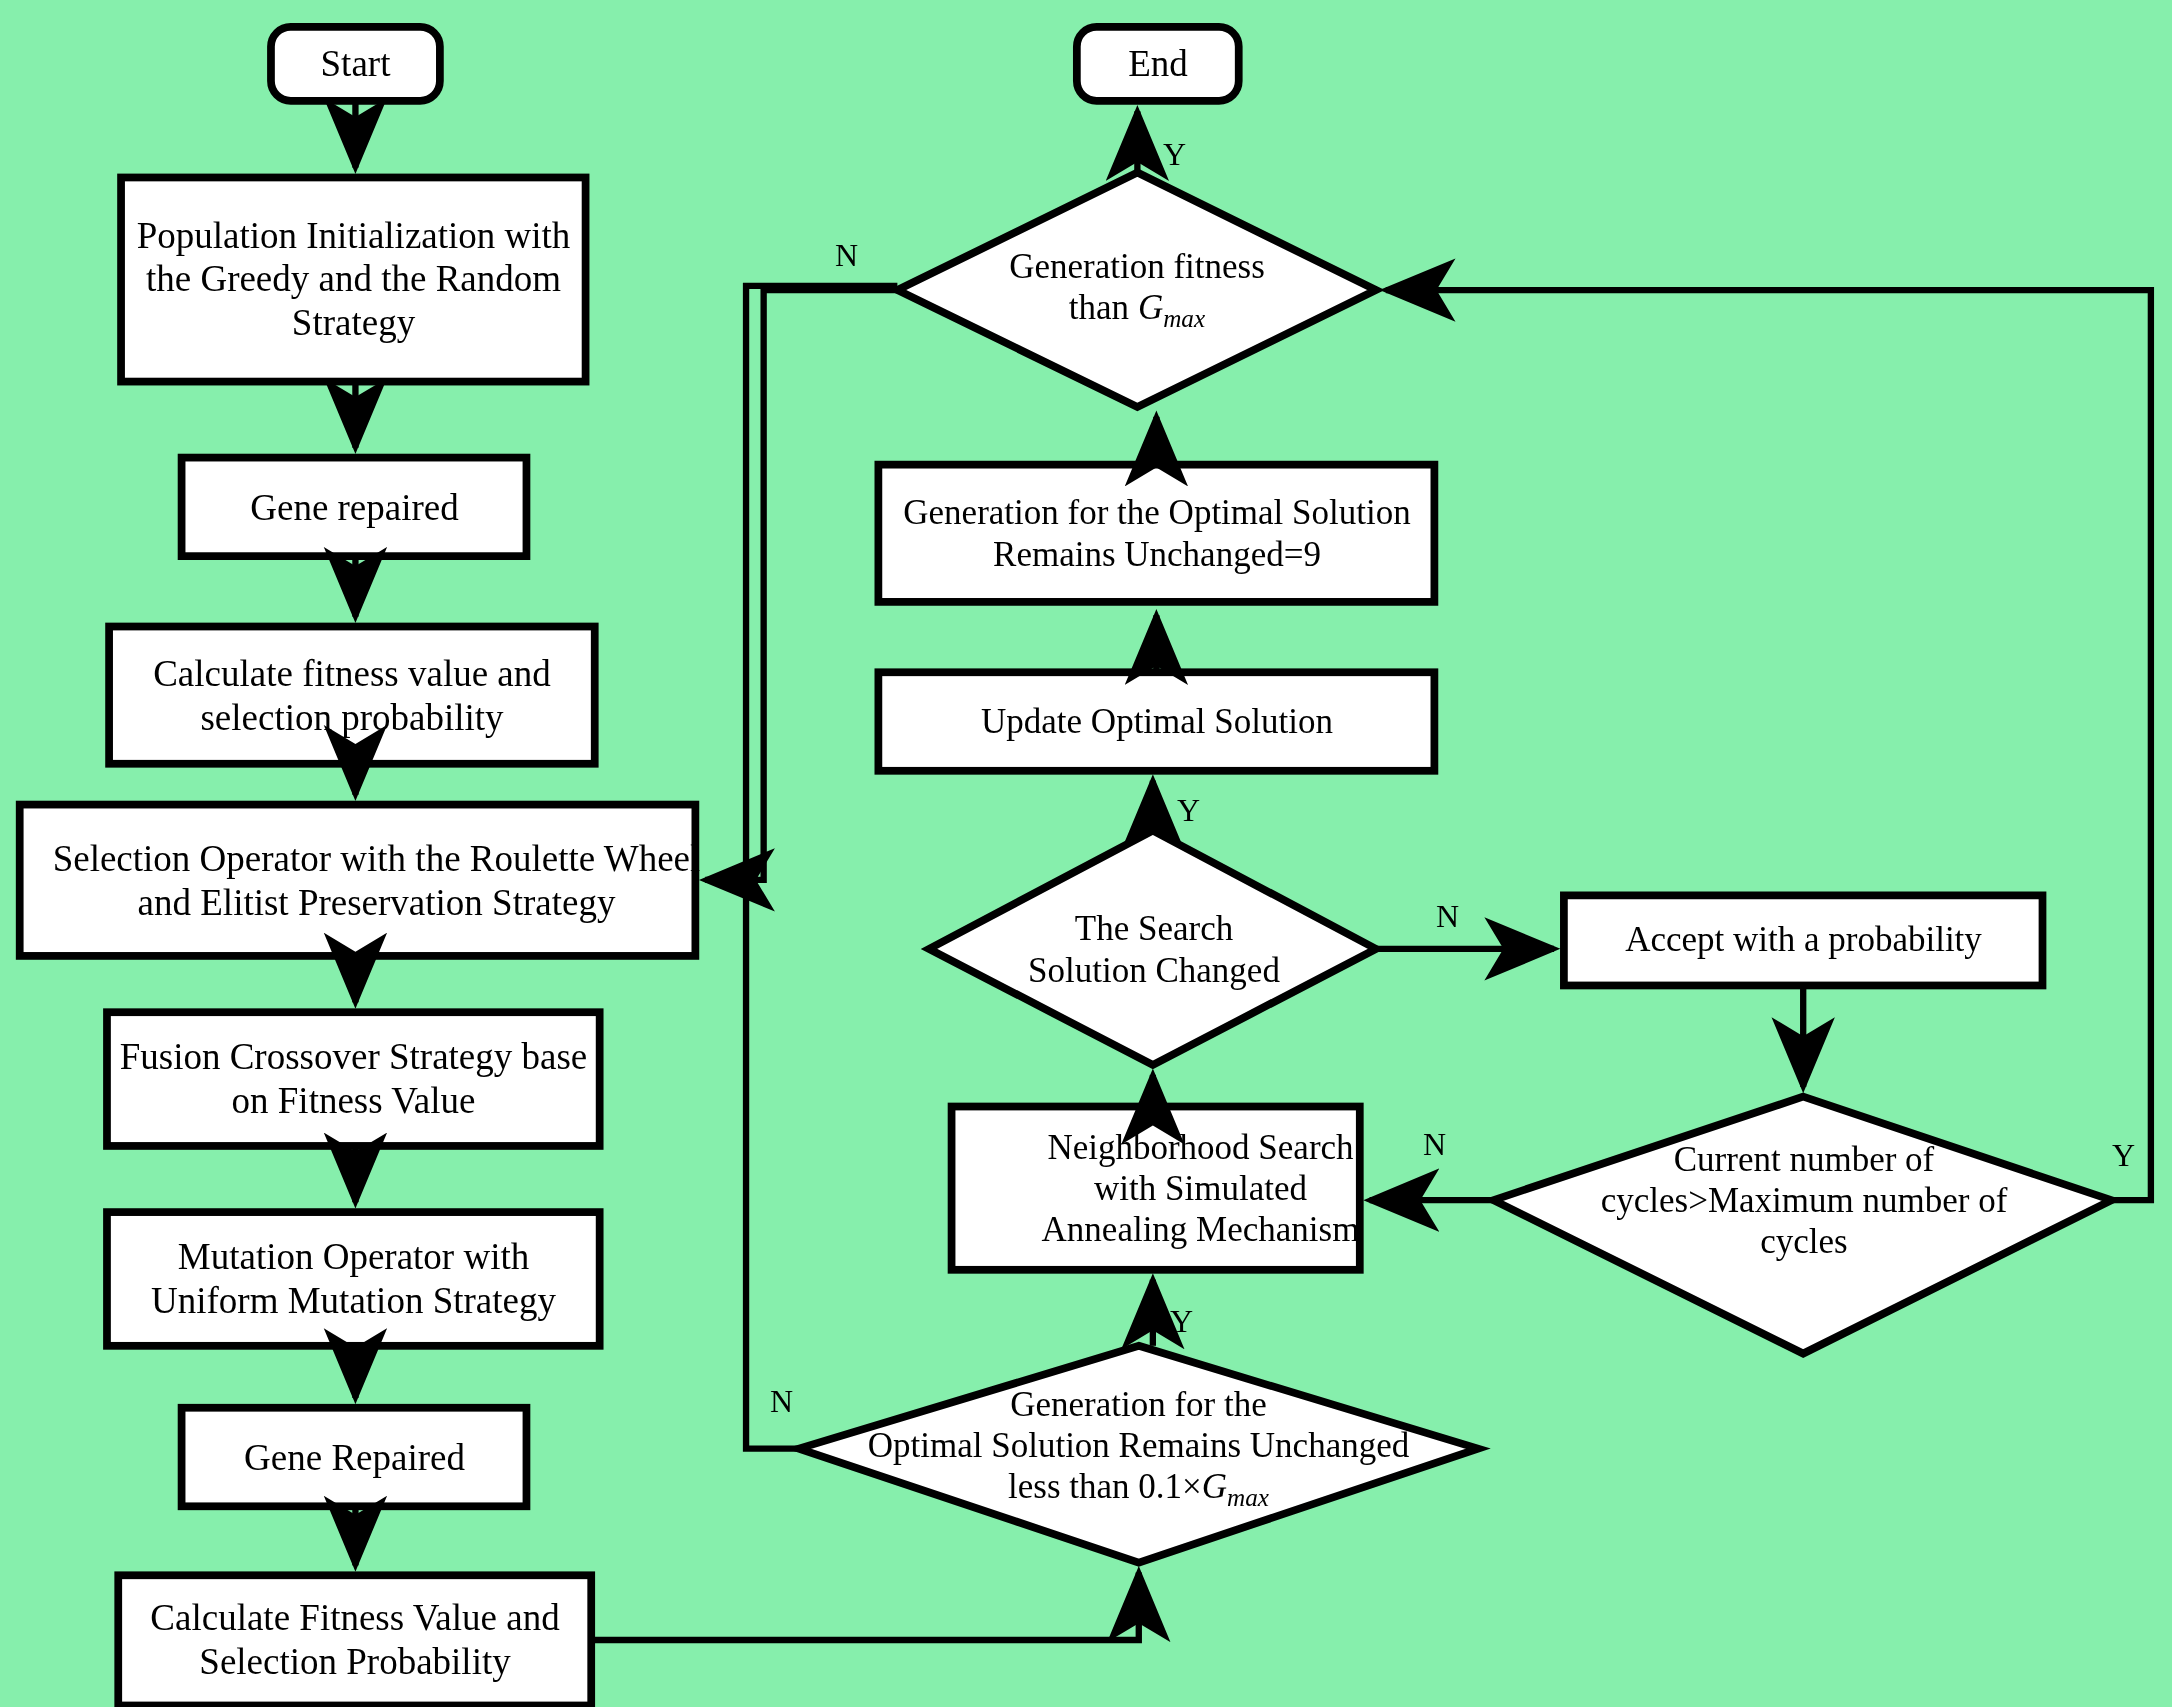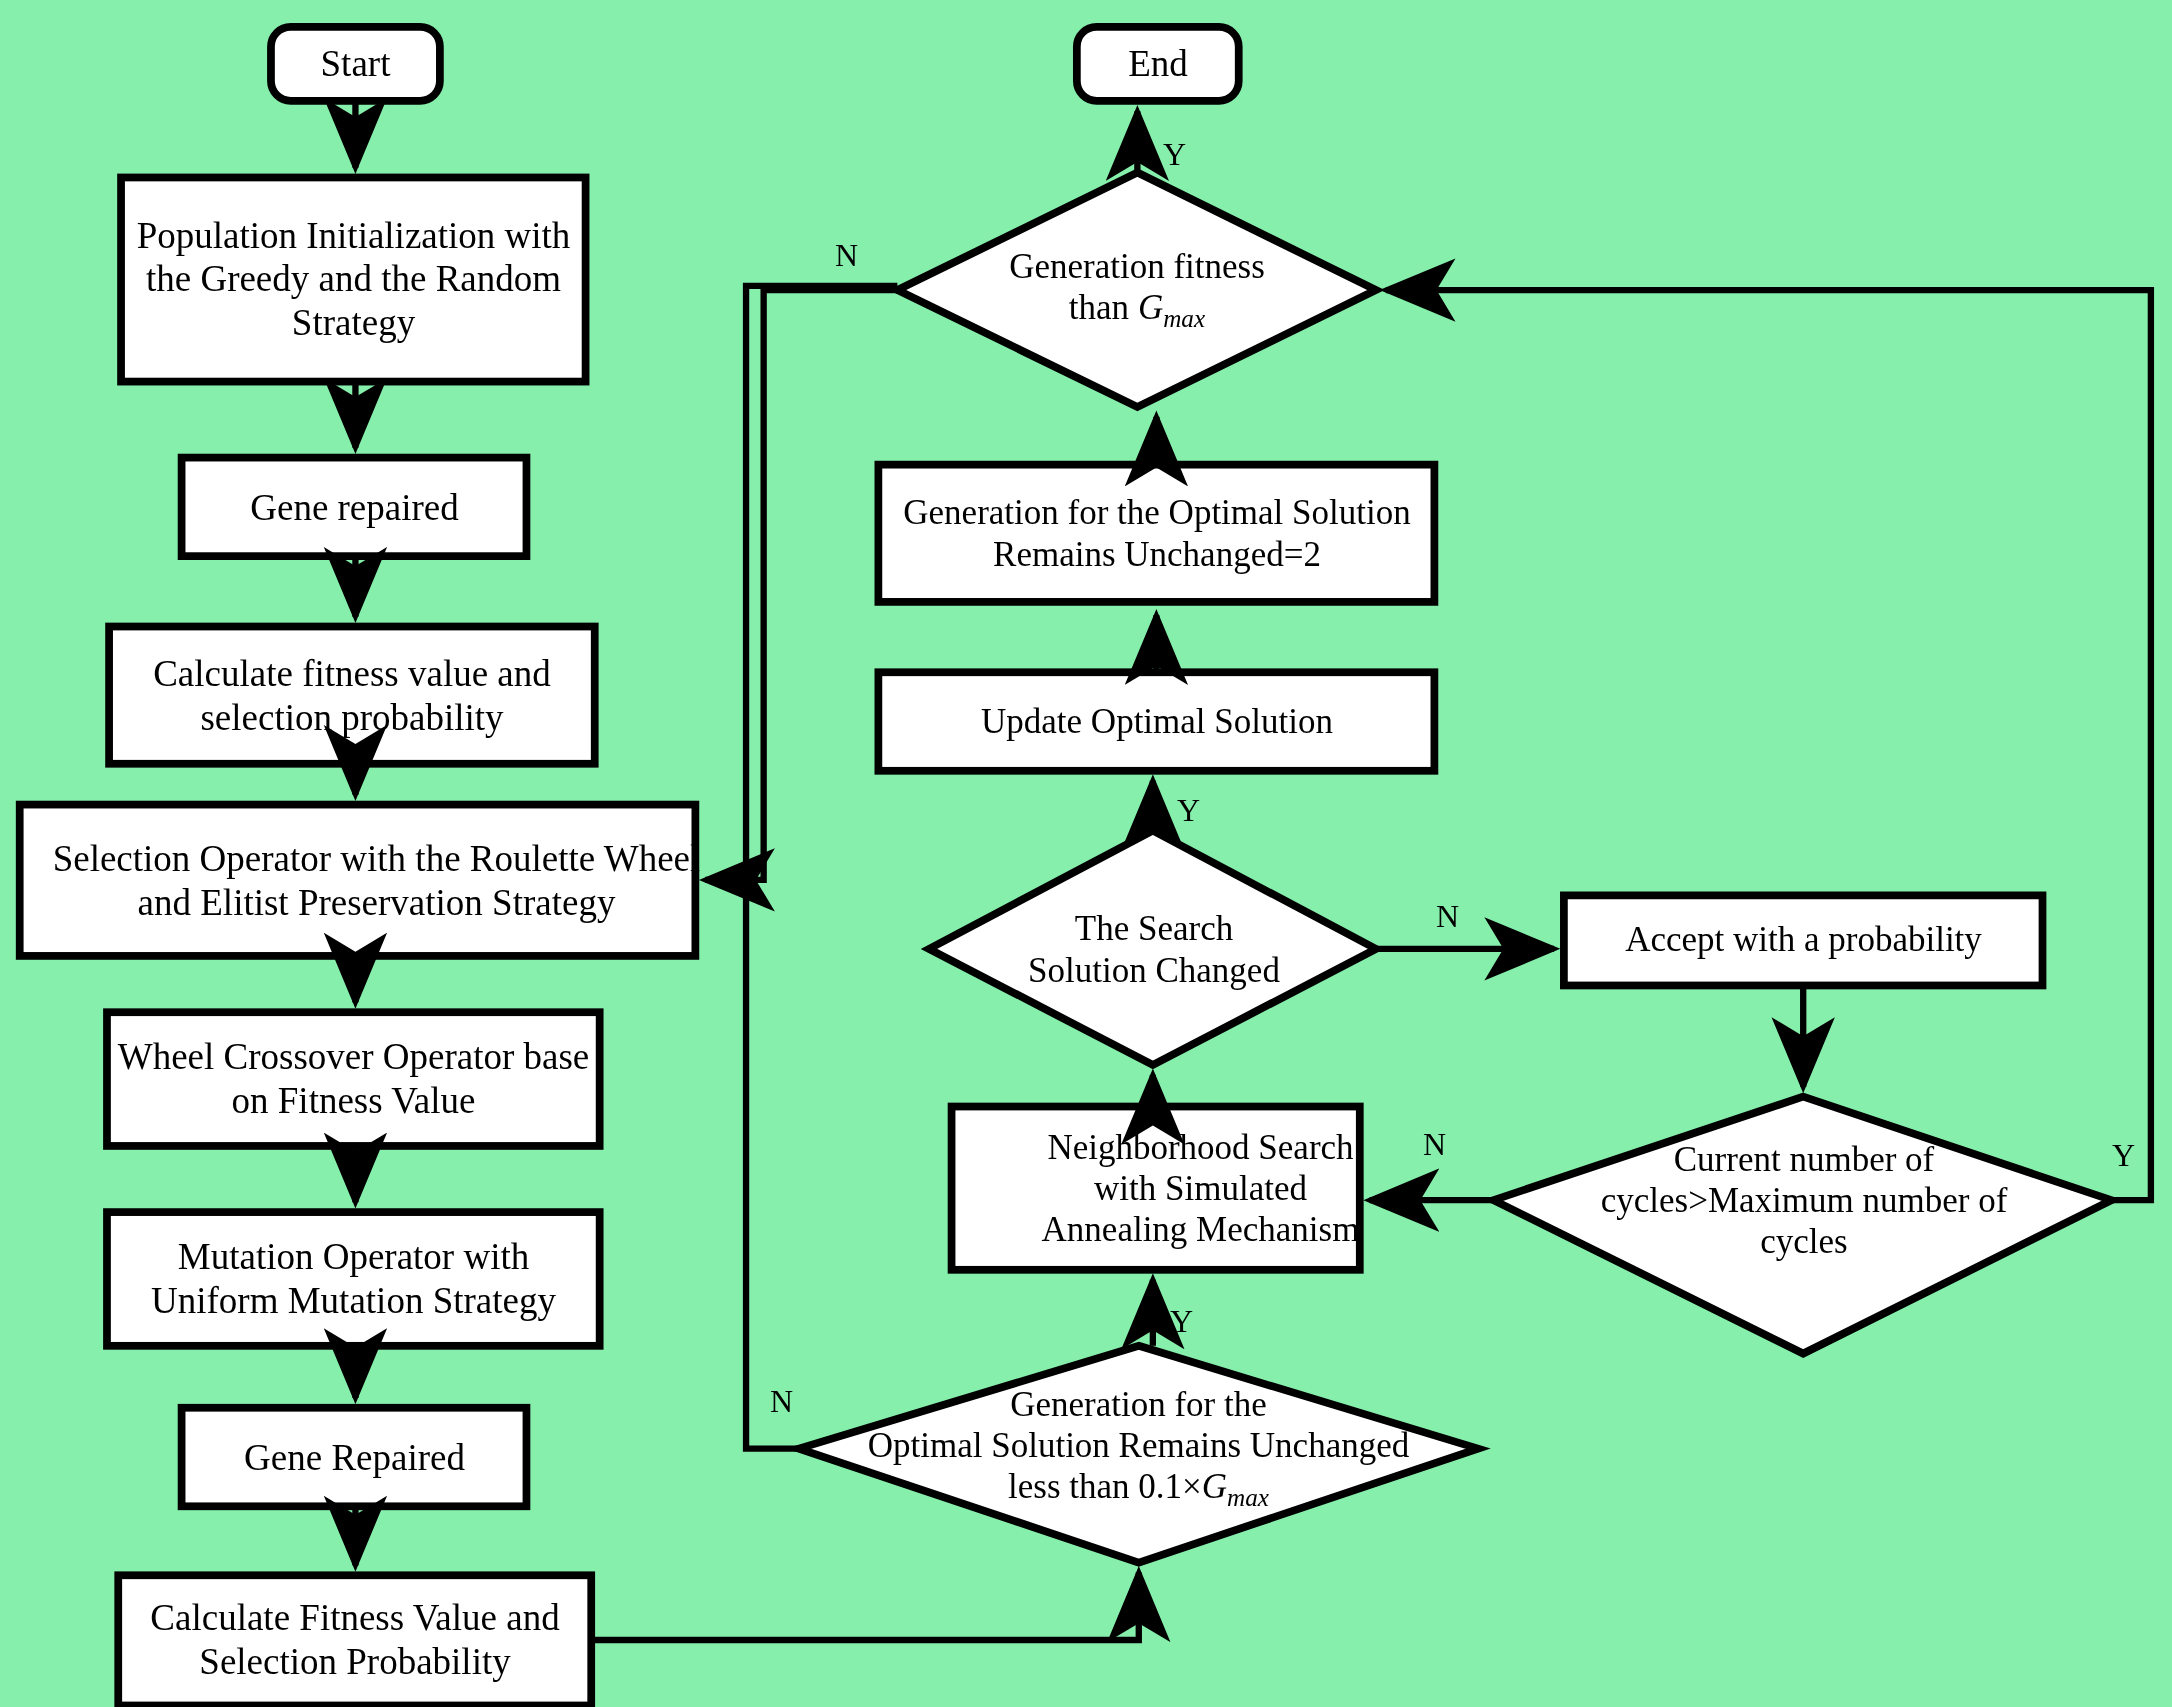--- a/index.html
+++ b/index.html
@@ -92,21 +92,21 @@
 
   <div class="nodeText" style="left:116px;top:627px;width:472px;height:137px;font-size:37px;">
     <span>Calculate fitness value and selection probability</span>
   </div>
 
   <div class="nodeText" style="left:25px;top:805px;width:665px;height:151px;font-size:37px;padding-left:19px;">
     <span>Selection Operator with the Roulette Wheel and Elitist Preservation Strategy</span>
   </div>
 
   <div class="nodeText" style="left:113px;top:1012px;width:481px;height:134px;font-size:37px;">
-    <span>Wheel Crossover Operator base on Fitness Value</span>
+    <span>Fusion Crossover Strategy base on Fitness Value</span>
   </div>
 
   <div class="nodeText" style="left:113px;top:1212px;width:481px;height:134px;font-size:37px;">
     <span>Mutation Operator with Uniform Mutation Strategy</span>
   </div>
 
   <div class="nodeText" style="left:182px;top:1408px;width:345px;height:99px;font-size:37px;">
     <span>Gene Repaired</span>
   </div>
 
@@ -119,21 +119,21 @@
   </div>
 
   <div class="nodeText" style="left:940px;top:211px;width:394px;height:158px;font-size:35px;">
     <span>
       <span>Generation fitness</span><br>
       <span>than </span><span class="ital">G</span><span class="sub">max</span>
     </span>
   </div>
 
   <div class="nodeText" style="left:883px;top:465px;width:548px;height:137px;font-size:35px;">
-    <span>Generation for the Optimal Solution Remains Unchanged=2</span>
+    <span>Generation for the Optimal Solution Remains Unchanged=9</span>
   </div>
 
   <div class="nodeText" style="left:883px;top:672px;width:548px;height:99px;font-size:35px;">
     <span>Update Optimal Solution</span>
   </div>
 
   <div class="nodeText" style="left:971px;top:886px;width:366px;height:127px;font-size:35px;">
     <span>
       <span>The Search</span><br>
       <span>Solution Changed</span>

